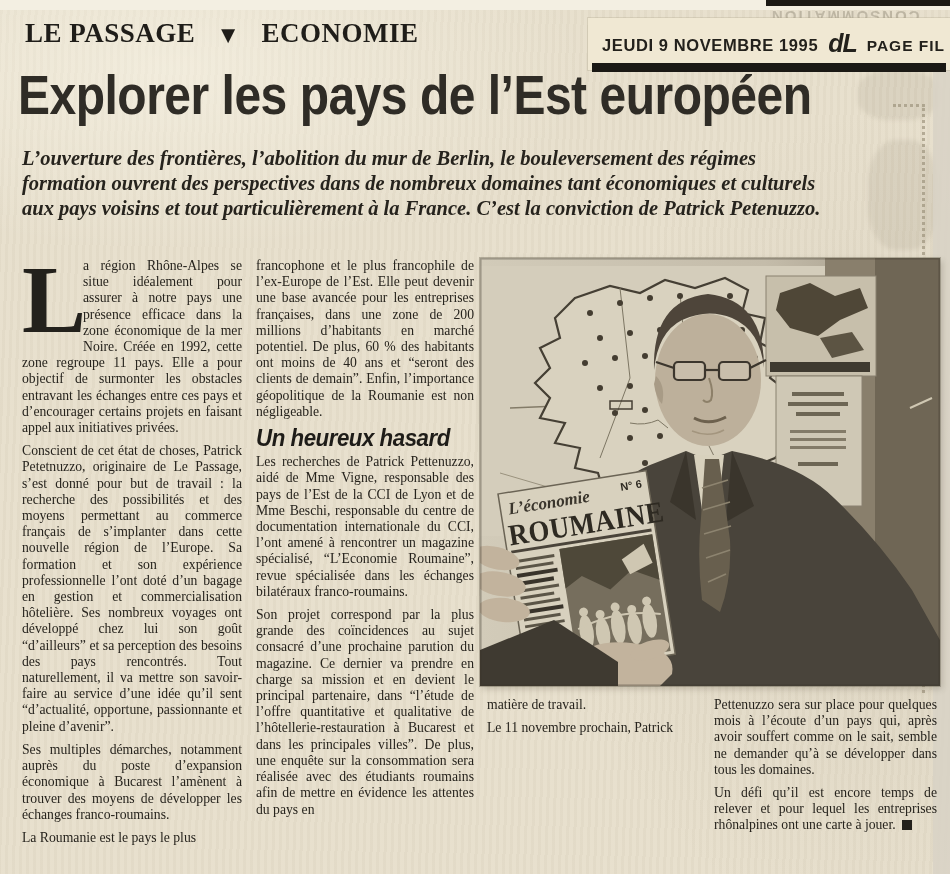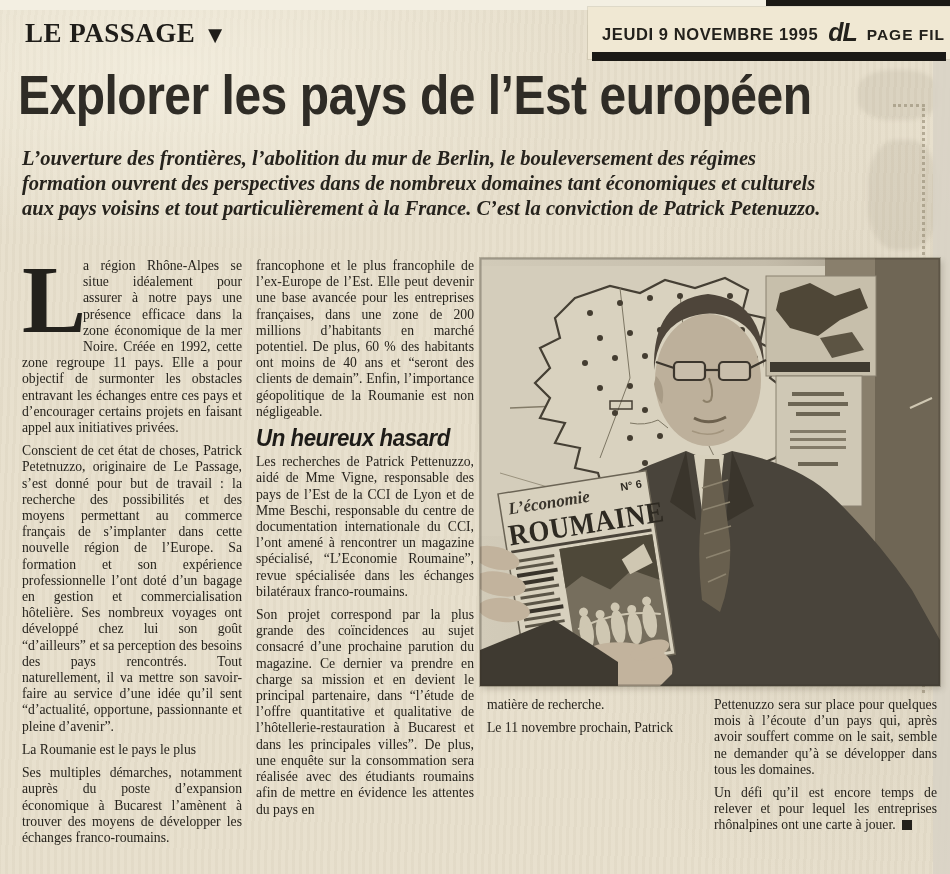--- a/index.html
+++ b/index.html
@@ -13,27 +13,27 @@
       #e7dfcc;
     font-family:"Liberation Serif", serif;color:#26231d;
   }
   
   .topwhite{position:absolute;left:0;top:0;width:950px;height:10px;background:#f3efe2;}
   .topbar{position:absolute;left:766px;top:0;width:184px;height:6px;background:#1b1915;}
   .ghost{position:absolute;transform:rotate(180deg);color:rgba(90,84,66,.28);
          font-family:"Liberation Sans",sans-serif;font-weight:bold;letter-spacing:2px;}
   .smudge{position:absolute;background:rgba(110,102,82,.10);filter:blur(2px);border-radius:40%;}
   
-  .kicker{position:absolute;left:25px;top:18px;display:flex;align-items:center;gap:8px;
+  .kicker{position:absolute;left:25px;top:18px;display:flex;align-items:center;gap:21px;
           font-size:27px;letter-spacing:.5px;color:#1f1d19;}
   .kicker .lp{font-weight:bold;}
   .kicker .tri{font-size:24px;line-height:1;position:relative;top:1px;color:#1f1d19;}
   .kicker .eco{font-weight:600;}
   
-  .datebox{position:absolute;left:588px;top:7px;width:362px;height:52px;background:#f0e8d3;
+  .datebox{position:absolute;left:588px;top:18px;width:362px;height:52px;background:#f0e8d3;
            box-shadow:0 0 0 1px rgba(160,150,125,.25);}
   .datebox .row{position:absolute;left:14px;top:10px;display:flex;align-items:baseline;gap:10px;
                 font-family:"Liberation Sans",sans-serif;color:#23211c;white-space:nowrap;}
   .datebox .date{font-size:16.5px;font-weight:600;letter-spacing:.6px;}
   .datebox .logo{font-size:25px;font-weight:800;letter-spacing:-1px;position:relative;top:1px;font-style:italic;}
   .datebox .pageref{font-size:15.5px;font-weight:600;letter-spacing:1px;}
   .datebox .bar{position:absolute;left:4px;right:4px;bottom:-2px;height:9px;background:#1b1915;}
   
   .headline{position:absolute;left:18px;top:64px;width:900px;
             font-family:"Liberation Sans",sans-serif;font-weight:800;font-size:48px;
@@ -79,40 +79,41 @@
   <div class="ghost" style="left:770px;top:8px;font-size:15px;">CONSOMMATION</div>
   <div class="smudge" style="left:858px;top:70px;width:80px;height:50px;"></div>
   <div class="smudge" style="left:868px;top:140px;width:70px;height:110px;"></div>
   <div class="edgestrip"></div>
   <div class="perf-v"></div>
   <div class="perf-h"></div>
 
   <div class="kicker">
     <span class="lp">LE PASSAGE</span>
     <span class="tri">▼</span>
+    <span class="eco">ECONOMIE</span>
   </div>
 
   <div class="datebox">
     <div class="row">
       <span class="date">JEUDI 9 NOVEMBRE 1995</span>
       <span class="logo">dL</span>
       <span class="pageref">PAGE FIL 2-38BCL</span>
     </div>
     <div class="bar"></div>
   </div>
 
   <div class="headline">Explorer les pays de l’Est européen</div>
 
   <div class="lead">L’ouverture des frontières, l’abolition du mur de Berlin, le bouleversement des régimes formation ouvrent des perspectives dans de nombreux domaines tant économiques et culturels aux pays voisins et tout particulièrement à la France. C’est la conviction de Patrick Petenuzzo.</div>
 
   <div class="col col1">
     <p><span class="dropcap">L</span><span>a région Rhône-Alpes se situe idéalement pour assurer à notre pays une présence efficace dans la zone économique de la mer Noire. Créée en 1992, cette zone regroupe 11 pays. Elle a pour objectif de surmonter les obstacles entravant les échanges entre ces pays et d’encourager certains projets en faisant appel aux initiatives privées.</span></p>
     <p>Conscient de cet état de choses, Patrick Petetnuzzo, originaire de Le Passage, s’est donné pour but de travail : la recherche des possibilités et des moyens permettant au commerce français de s’implanter dans cette nouvelle région de l’Europe. Sa formation et son expérience professionnelle l’ont doté d’un bagage en gestion et commercialisation hôtelière. Ses nombreux voyages ont développé chez lui son goût “d’ailleurs” et sa perception des besoins des pays rencontrés. Tout naturellement, il va mettre son savoir-faire au service d’une idée qu’il sent “d’actualité, opportune, passionnante et pleine d’avenir”.</p>
+    <p>Ses multiples démarches, notamment auprès du poste d’expansion économique à Bucarest l’amènent à trouver des moyens de développer les échanges franco-roumains.</p>
     <p>La Roumanie est le pays le plus</p>
-    <p>Ses multiples démarches, notamment auprès du poste d’expansion économique à Bucarest l’amènent à trouver des moyens de développer les échanges franco-roumains.</p>
   </div>
 
   <div class="col col2">
     <p>francophone et le plus francophile de l’ex-Europe de l’Est. Elle peut devenir une base avancée pour les entreprises françaises, dans une zone de 200 millions d’habitants en marché potentiel. De plus, 60 % des habitants ont moins de 40 ans et “seront des clients de demain”. Enfin, l’importance géopolitique de la Roumanie est non négligeable.</p>
     <div class="subhead">Un heureux hasard</div>
     <p>Les recherches de Patrick Pettenuzzo, aidé de Mme Vigne, responsable des pays de l’Est de la CCI de Lyon et de Mme Beschi, responsable du centre de documentation internationale du CCI, l’ont amené à rencontrer un magazine spécialisé, “L’Economie Roumaine”, revue spécialisée dans les échanges bilatéraux franco-roumains.</p>
     <p>Son projet correspond par la plus grande des coïncidences au sujet consacré d’une prochaine parution du magazine. Ce dernier va prendre en charge sa mission et en devient le principal partenaire, dans “l’étude de l’offre quantitative et qualitative de l’hôtellerie-restauration à Bucarest et dans les principales villes”. De plus, une enquête sur la consommation sera réalisée avec des étudiants roumains afin de mettre en évidence les attentes du pays en</p>
   </div>
 
   <svg class="photo" viewBox="0 0 460 428" xmlns="http://www.w3.org/2000/svg">
@@ -278,21 +279,21 @@
       <ellipse cx="20" cy="326" rx="26" ry="12" transform="rotate(10 20 326)"></ellipse>
       <ellipse cx="24" cy="352" rx="26" ry="12" transform="rotate(6 24 352)"></ellipse>
       <path d="M86,402 Q120,376 168,388 Q196,396 192,416 L180,428 L92,428 Q80,414 86,402 Z"></path>
       <ellipse cx="170" cy="392" rx="20" ry="9" transform="rotate(-18 170 392)"></ellipse>
     </g>
     <path d="M0,392 L74,362 L138,404 L138,428 L0,428 Z" fill="#3f3a31"></path>
     <rect x="0.8" y="0.8" width="458.4" height="426.4" fill="none" stroke="rgba(60,54,44,.35)" stroke-width="1.6"></rect>
   </svg>
 
   <div class="col col3">
-    <p>matière de recherche.</p>
+    <p>matière de travail.</p>
     <p>Le 11 novembre prochain, Patrick</p>
   </div>
 
   <div class="col col4">
     <p>Pettenuzzo sera sur place pour quelques mois à l’écoute d’un pays qui, après avoir souffert comme on le sait, semble ne demander qu’à se développer dans tous les domaines.</p>
     <p><span>Un défi qu’il est encore temps de relever et pour lequel les entreprises rhônalpines ont une carte à jouer.</span><span class="endmark"></span></p>
   </div>
 
 </div>
 

